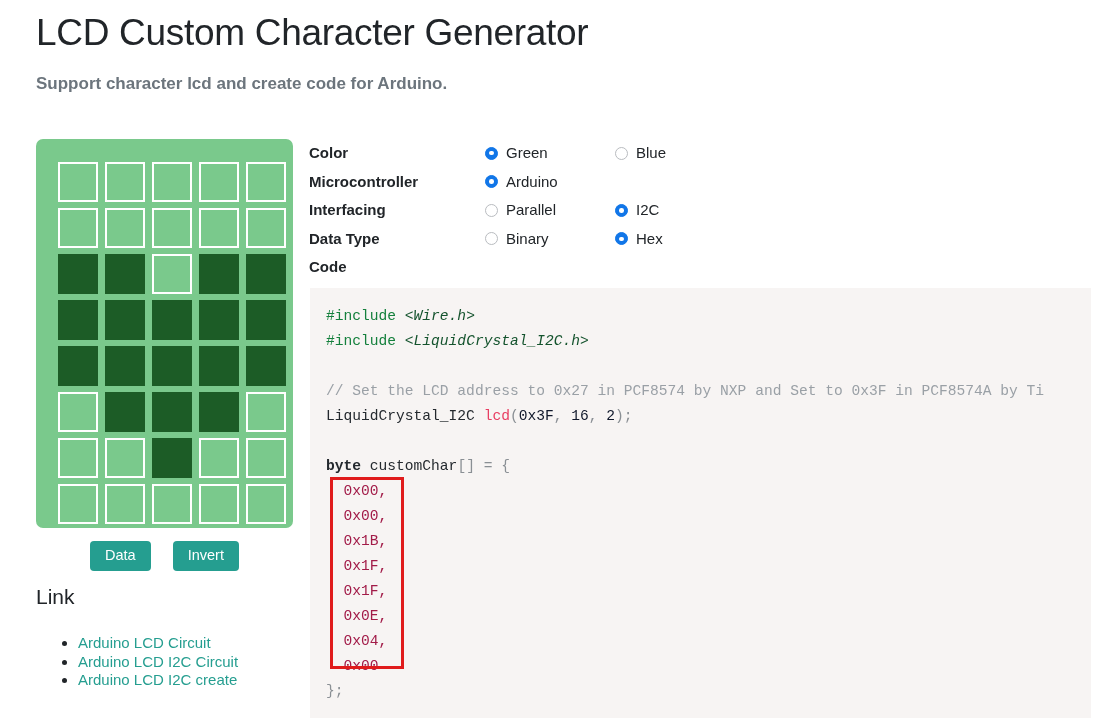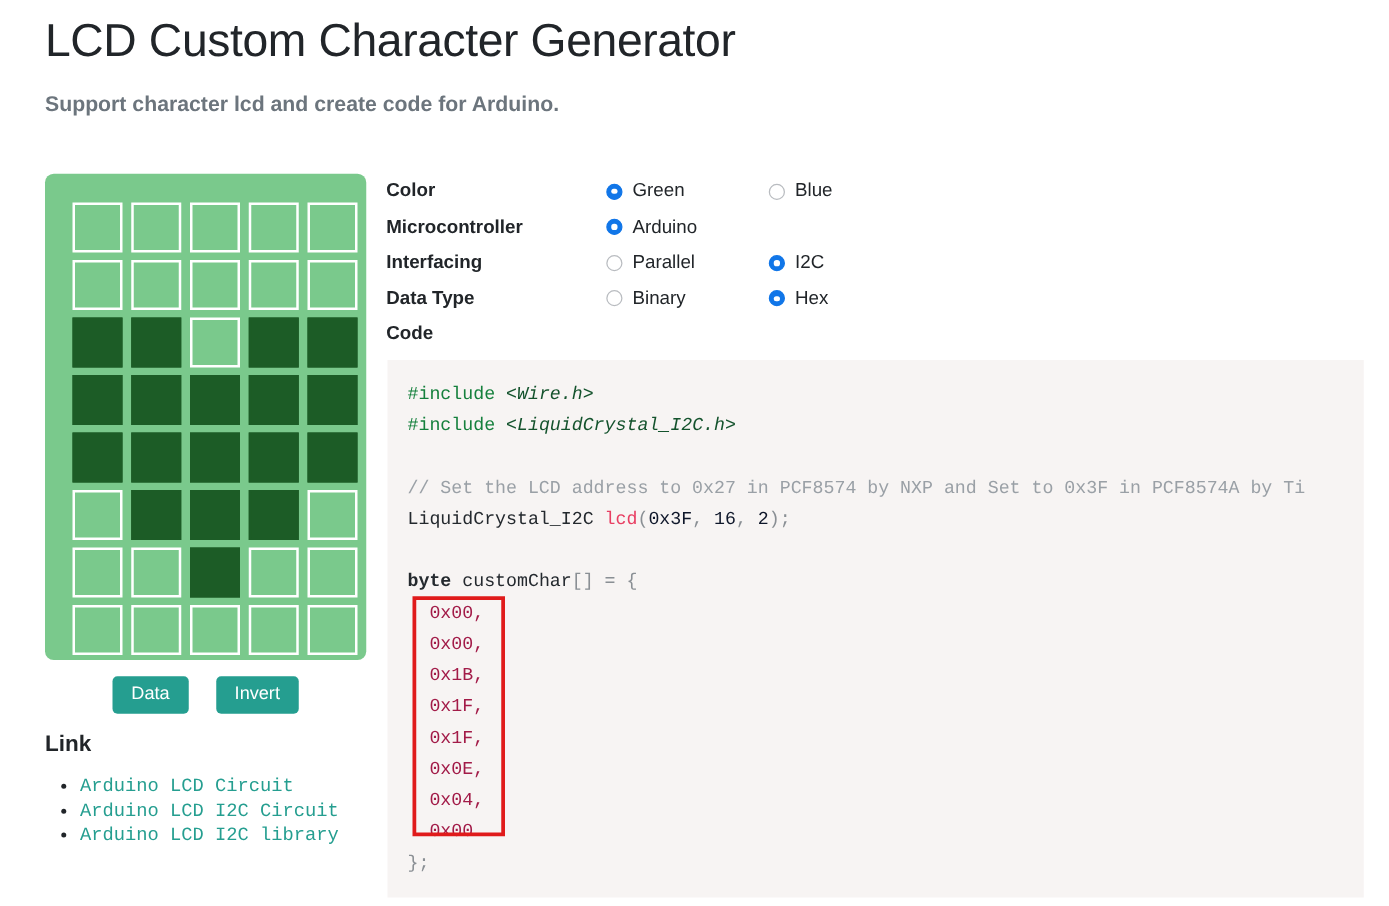--- a/index.html
+++ b/index.html
@@ -92,32 +92,31 @@
     padding: 7px 15px 8px 15px;
     line-height: 15px;
     cursor: pointer;
   }
 
   
   #link-heading {
     position: absolute;
     left: 36px;
     top: 585px;
-    font-size: 18px;
-    font-weight: bold;
+    font-size: 21px;
+    font-weight: normal;
     color: #212529;
   }
   #link-list {
     position: absolute;
     left: 36px;
     top: 620px;
-    margin: 0;
+    margin: 14px;
     padding-left: 28px;
     list-style: disc;
-    font-family: Liberation Mono, monospace;
   }
   #link-list li {
     line-height: 18.5px;
     padding: 0;
     margin: 0;
   }
   #link-list li::marker {
     color: #212529;
     font-size: 15px;
   }
@@ -289,21 +288,21 @@
 
 <div id="button-row">
   <button class="tool-button">Data</button>
   <button class="tool-button">Invert</button>
 </div>
 
 <div id="link-heading">Link</div>
 <ul id="link-list">
     <li><a class="ext-link">Arduino LCD Circuit</a></li>
     <li><a class="ext-link">Arduino LCD I2C Circuit</a></li>
-    <li><a class="ext-link">Arduino LCD I2C library</a></li>
+    <li><a class="ext-link">Arduino LCD I2C create</a></li>
   </ul>
 
 <div id="options">
     <div class="opt-row">
       <span class="opt-label">Color</span>
       <label class="opt-choice col1">
         <span class="radio checked"></span>
         <span class="radio-text">Green</span>
       </label>
       <label class="opt-choice col2">

